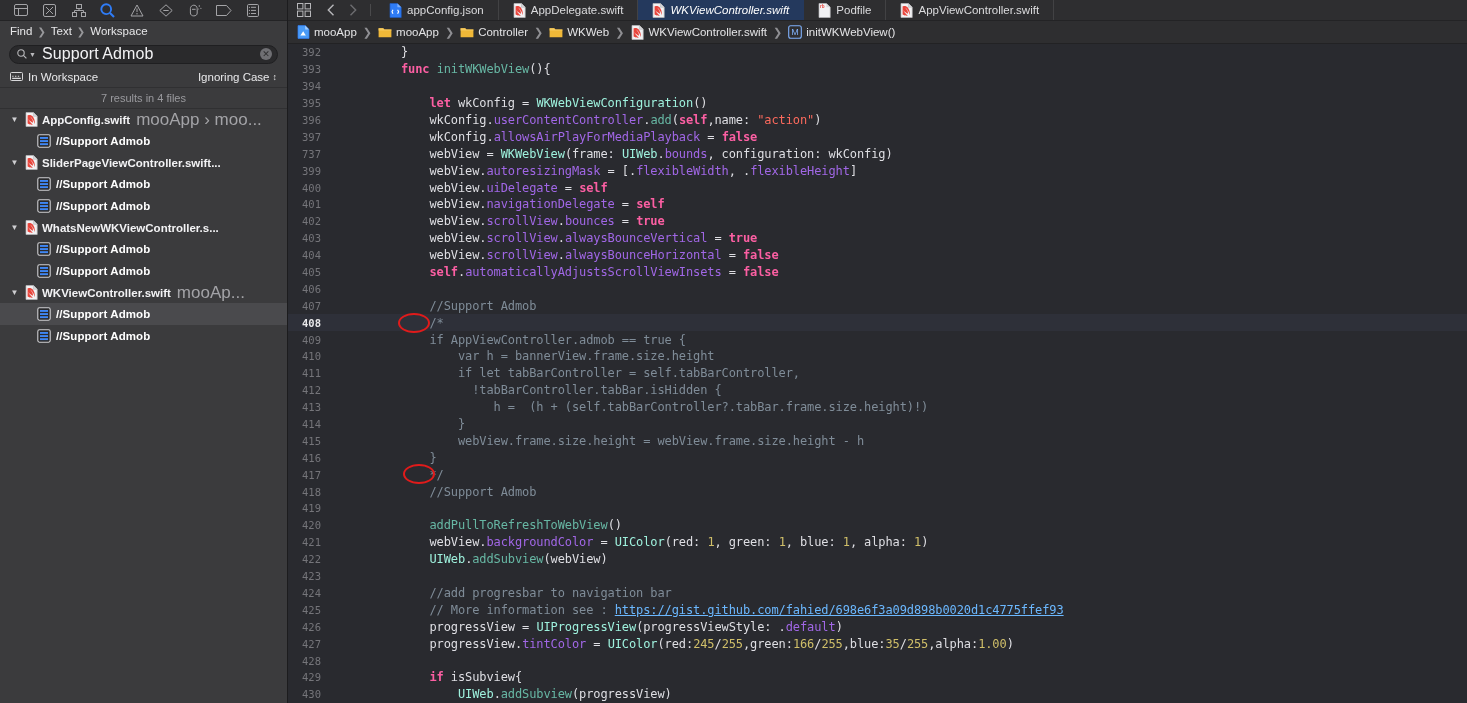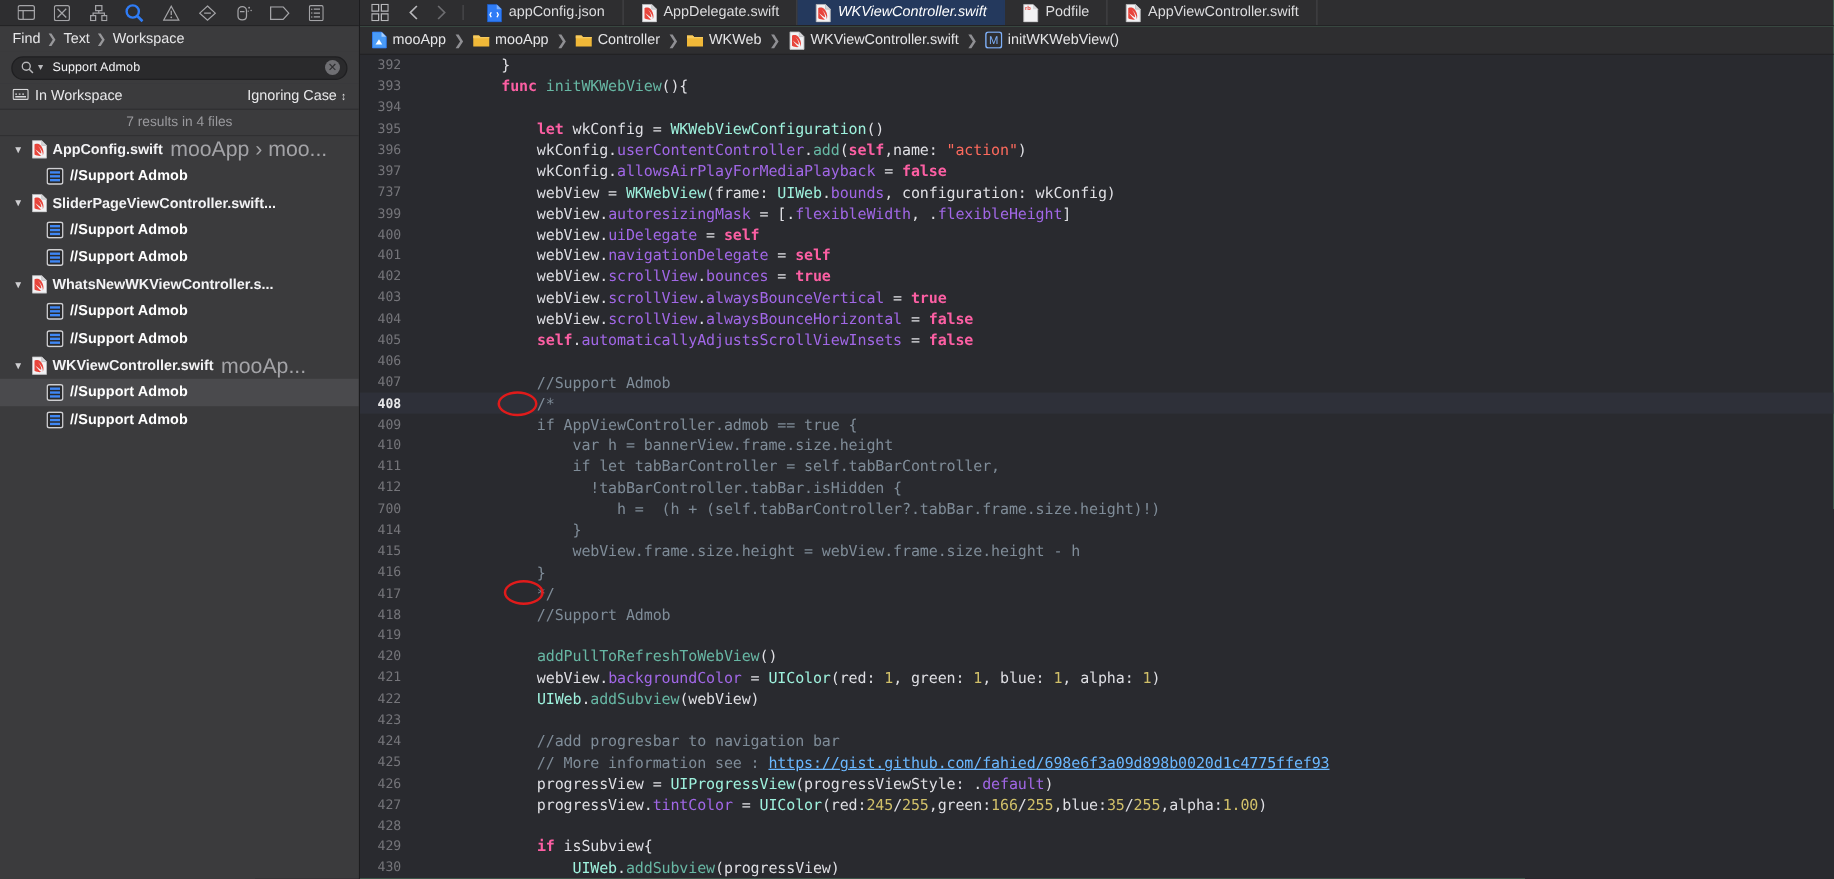--- a/index.html
+++ b/index.html
@@ -56,21 +56,21 @@
     background: #2a2a2c;
     border: 1px solid #1f1f21;
     border-radius: 9.5px;
     display: flex; align-items: center;
     padding: 0 5px 0 7px;
     gap: 3px;
   }
   .search-box .mag { color: #b9b9bc; display: flex; }
   .search-box .caret { color: #b9b9bc; font-size: 7px; margin-left: -1px; }
   .search-val {
-    flex: 1; font-size: 10px; color: #f2f2f4;
+    flex: 1; font-size: 16px; color: #f2f2f4;
     padding-left: 3px; letter-spacing: .1px;
   }
   .clear-btn {
     width: 12px; height: 12px; border-radius: 50%;
     background: #6f6f73; color: #2d2d2f;
     font-size: 9px; line-height: 12px; text-align: center;
     font-family: "Liberation Sans", sans-serif;
   }
 
   .scope-row {
@@ -586,21 +586,21 @@
           <div class="code-row"><span class="gutter">403</span><span class="code-text"><span class="c-plain">            webView.</span><span class="c-prop">scrollView</span><span class="c-plain">.</span><span class="c-prop">alwaysBounceVertical</span><span class="c-plain"> = </span><span class="c-kw">true</span></span></div>
           <div class="code-row"><span class="gutter">404</span><span class="code-text"><span class="c-plain">            webView.</span><span class="c-prop">scrollView</span><span class="c-plain">.</span><span class="c-prop">alwaysBounceHorizontal</span><span class="c-plain"> = </span><span class="c-kw">false</span></span></div>
           <div class="code-row"><span class="gutter">405</span><span class="code-text"><span class="c-plain">            </span><span class="c-kw">self</span><span class="c-plain">.</span><span class="c-prop">automaticallyAdjustsScrollViewInsets</span><span class="c-plain"> = </span><span class="c-kw">false</span></span></div>
           <div class="code-row"><span class="gutter">406</span><span class="code-text"><span class="c-plain"></span></span></div>
           <div class="code-row"><span class="gutter">407</span><span class="code-text"><span class="c-comment">            //Support Admob</span></span></div>
           <div class="code-row current"><span class="gutter">408</span><span class="code-text"><span class="c-comment">            /*</span></span></div>
           <div class="code-row"><span class="gutter">409</span><span class="code-text"><span class="c-comment">            if AppViewController.admob == true {</span></span></div>
           <div class="code-row"><span class="gutter">410</span><span class="code-text"><span class="c-comment">                var h = bannerView.frame.size.height</span></span></div>
           <div class="code-row"><span class="gutter">411</span><span class="code-text"><span class="c-comment">                if let tabBarController = self.tabBarController,</span></span></div>
           <div class="code-row"><span class="gutter">412</span><span class="code-text"><span class="c-comment">                  !tabBarController.tabBar.isHidden {</span></span></div>
-          <div class="code-row"><span class="gutter">700</span><span class="code-text"><span class="c-comment">                     h =  (h + (self.tabBarController?.tabBar.frame.size.height)!)</span></span></div>
+          <div class="code-row"><span class="gutter">413</span><span class="code-text"><span class="c-comment">                     h =  (h + (self.tabBarController?.tabBar.frame.size.height)!)</span></span></div>
           <div class="code-row"><span class="gutter">414</span><span class="code-text"><span class="c-comment">                }</span></span></div>
           <div class="code-row"><span class="gutter">415</span><span class="code-text"><span class="c-comment">                webView.frame.size.height = webView.frame.size.height - h</span></span></div>
           <div class="code-row"><span class="gutter">416</span><span class="code-text"><span class="c-comment">            }</span></span></div>
           <div class="code-row"><span class="gutter">417</span><span class="code-text"><span class="c-comment">            */</span></span></div>
           <div class="code-row"><span class="gutter">418</span><span class="code-text"><span class="c-comment">            //Support Admob</span></span></div>
           <div class="code-row"><span class="gutter">419</span><span class="code-text"><span class="c-plain"></span></span></div>
           <div class="code-row"><span class="gutter">420</span><span class="code-text"><span class="c-plain">            </span><span class="c-method">addPullToRefreshToWebView</span><span class="c-plain">()</span></span></div>
           <div class="code-row"><span class="gutter">421</span><span class="code-text"><span class="c-plain">            webView.</span><span class="c-prop">backgroundColor</span><span class="c-plain"> = </span><span class="c-type">UIColor</span><span class="c-plain">(red: </span><span class="c-num">1</span><span class="c-plain">, green: </span><span class="c-num">1</span><span class="c-plain">, blue: </span><span class="c-num">1</span><span class="c-plain">, alpha: </span><span class="c-num">1</span><span class="c-plain">)</span></span></div>
           <div class="code-row"><span class="gutter">422</span><span class="code-text"><span class="c-plain">            </span><span class="c-type">UIWeb</span><span class="c-plain">.</span><span class="c-method">addSubview</span><span class="c-plain">(webView)</span></span></div>
           <div class="code-row"><span class="gutter">423</span><span class="code-text"><span class="c-plain"></span></span></div>

